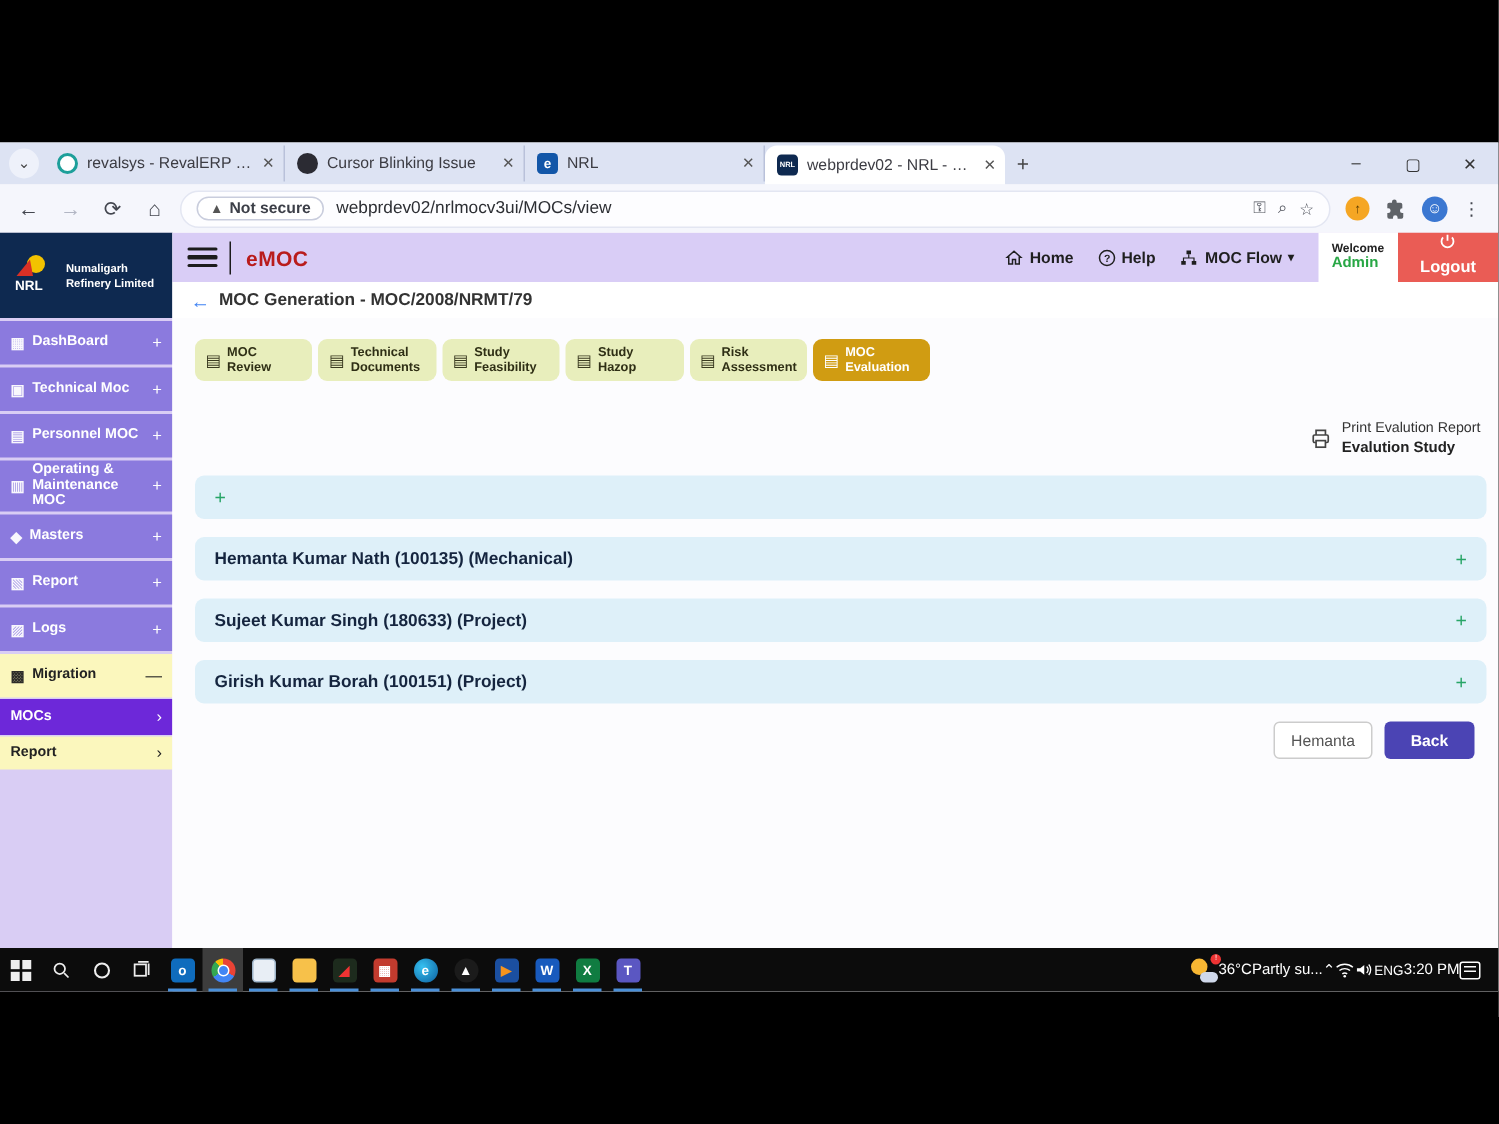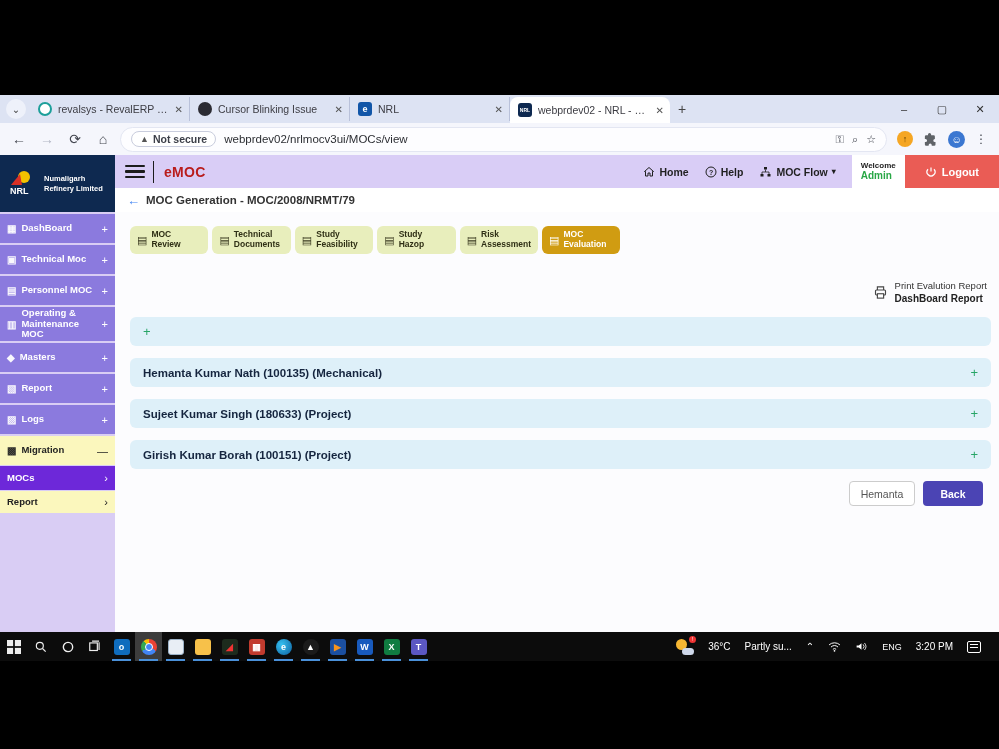--- a/index.html
+++ b/index.html
@@ -56,21 +56,21 @@
   .appbar .vdiv { width:1px; height:22px; background:#1c1c1c; margin-right:10px; }
   .app-title { font-size:14px; font-weight:bold; color:#b91c1c; letter-spacing:.3px; }
   .appbar-right { margin-left:auto; display:flex; align-items:center; height:100%; }
   .nav-item { display:flex; align-items:center; gap:4px; font-size:10.5px; font-weight:bold; color:#1f1f1f; margin-right:16px; }
   .nav-item svg { display:block; }
   .caret { font-size:8px; }
   .welcome-box { height:100%; background:#fff; display:flex; align-items:center; gap:6px; padding:0 9px;flex-direction:column; }
   .w-lines { display:flex; flex-direction:column; line-height:1.15; }
   .w-top { font-size:8px; font-weight:bold; color:#222; }
   .w-user { font-size:10px; font-weight:bold; color:#28a745; }
-  .logout { height:100%; background:#ea5c55; color:#fff; display:flex; align-items:center; gap:5px; padding:0 20px; font-size:11px; font-weight:bold; }
+  .logout { height:100%; background:#ea5c55; color:#fff; display:flex; align-items:center; gap:5px; padding:0 15px; font-size:11px; font-weight:bold;flex-direction:column; }
 
   .crumb { height:24px; display:flex; align-items:center; gap:6px; padding-left:12px; background:#fff; flex:0 0 auto; }
   .crumb .arrow { color:#4285f4; font-size:13px; }
   .crumb .t { font-size:11.5px; font-weight:bold; color:#333; }
 
   .content { flex:1; background:#fcfcfe; padding:10px 8px 0 6px; position:relative; overflow:hidden; }
   .chips { display:flex; gap:4px; margin:4px 0 0 9px; }
   .chipbtn { display:flex; align-items:center; gap:4px; background:#e8eebc; border-radius:6px; padding:3px 7px; height:28px; }
   .chipbtn .cic { font-size:11px; color:#3a3a20; }
   .chipbtn .clbl { font-size:8.5px; font-weight:bold; color:#2f2f15; line-height:1.15; max-width:50px; }
@@ -94,21 +94,21 @@
 
   
   .taskbar { position:absolute; left:0; top:632px; width:999px; height:29px; background:#0c0c0c; display:flex; align-items:center; }
   .tb-sys { width:27px; height:29px; display:flex; align-items:center; justify-content:center; color:#eee; }
   .tb-app { width:27px; height:29px; display:flex; align-items:center; justify-content:center; position:relative; }
   .tb-app::after { content:""; position:absolute; bottom:0; left:4px; right:4px; height:2.5px; background:#4a90d9; }
   .tb-app.active { background:#3d3d3d; }
   .ic16 { width:16px; height:16px; border-radius:3px; display:flex; align-items:center; justify-content:center; font-size:9px; font-weight:bold; color:#fff; }
   .chrome-ball { width:16px; height:16px; border-radius:50%; background:conic-gradient(#ea4335 0 33%, #4285f4 33% 66%, #34a853 66% 88%, #fbbc05 88% 100%); position:relative; }
   .chrome-ball::after { content:""; position:absolute; inset:4px; background:#4285f4; border:1.5px solid #fff; border-radius:50%; }
-  .tray { margin-left:auto; display:flex; align-items:center; gap:14px; padding-right:18px; color:#fff; }
+  .tray { margin-left:auto; display:flex; align-items:center; gap:0; padding-right:12px; color:#fff; }
   .tray .txt { font-size:10px; }
   .tray .sm { font-size:9px; }
   .weather { position:relative; width:18px; height:16px; }
   .sun { position:absolute; left:0; top:0; width:11px; height:11px; border-radius:50%; background:#f7b733; }
   .cloud { position:absolute; right:0; bottom:0; width:12px; height:7px; border-radius:4px; background:#cfd8ea; }
   .ndot { position:absolute; right:-2px; top:-3px; width:7px; height:7px; border-radius:50%; background:#e33; font-size:5px; color:#fff; text-align:center; line-height:7px; }
   .notif { width:14px; height:12px; border:1.5px solid #fff; border-radius:2px; position:relative; }
   .notif::after { content:""; position:absolute; left:2px; top:2px; right:2px; height:1.5px; background:#fff; box-shadow:0 3px 0 #fff; }
 </style>
 </head>
@@ -328,21 +328,21 @@
           </div>
 
           <div class="printrow">
             <svg width="17" height="15" viewBox="0 0 24 24">
                 <path d="M7 8V3h10v5" fill="none" stroke="#444" stroke-width="1.8"></path>
                 <rect x="4" y="8" width="16" height="8" rx="1.5" fill="none" stroke="#444" stroke-width="1.8"></rect>
                 <rect x="7" y="14" width="10" height="7" fill="#fff" stroke="#444" stroke-width="1.8"></rect>
               </svg>
             <div class="print-lines">
               <div class="pl1">Print Evalution Report</div>
-              <div class="pl2">DashBoard Report</div>
+              <div class="pl2">Evalution Study</div>
             </div>
           </div>
 
           <div class="panels">
             <div class="panel">
               <span class="plus">+</span>
             </div>
             <div class="panel">
               <span class="pname">Hemanta Kumar Nath (100135) (Mechanical)</span>
               <span class="plus">+</span>

